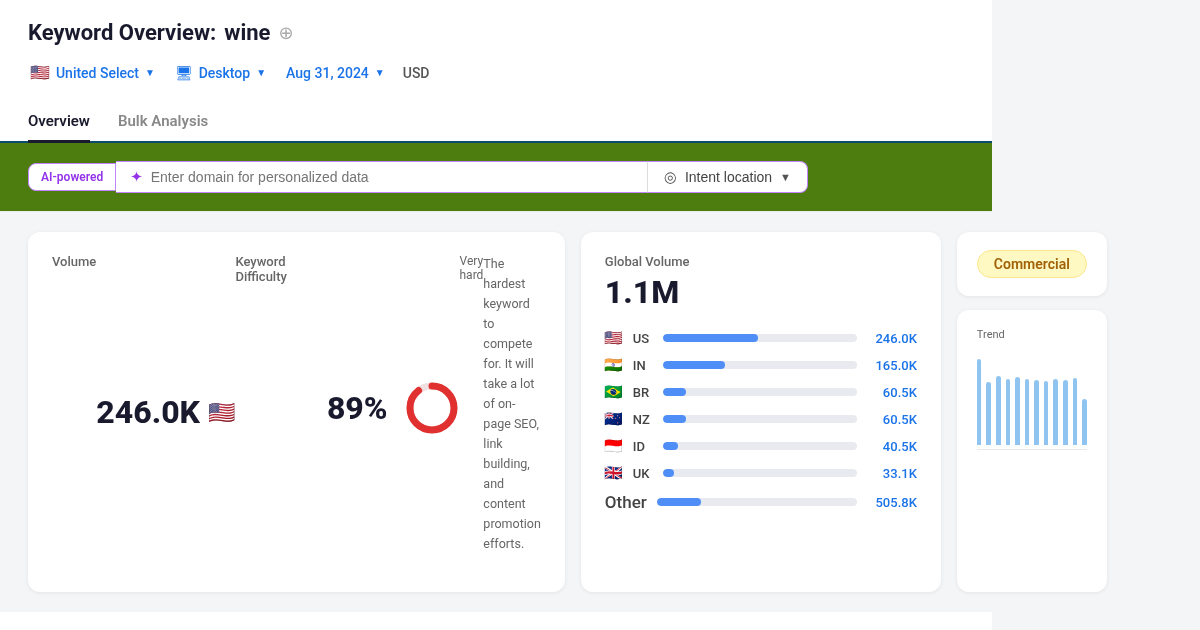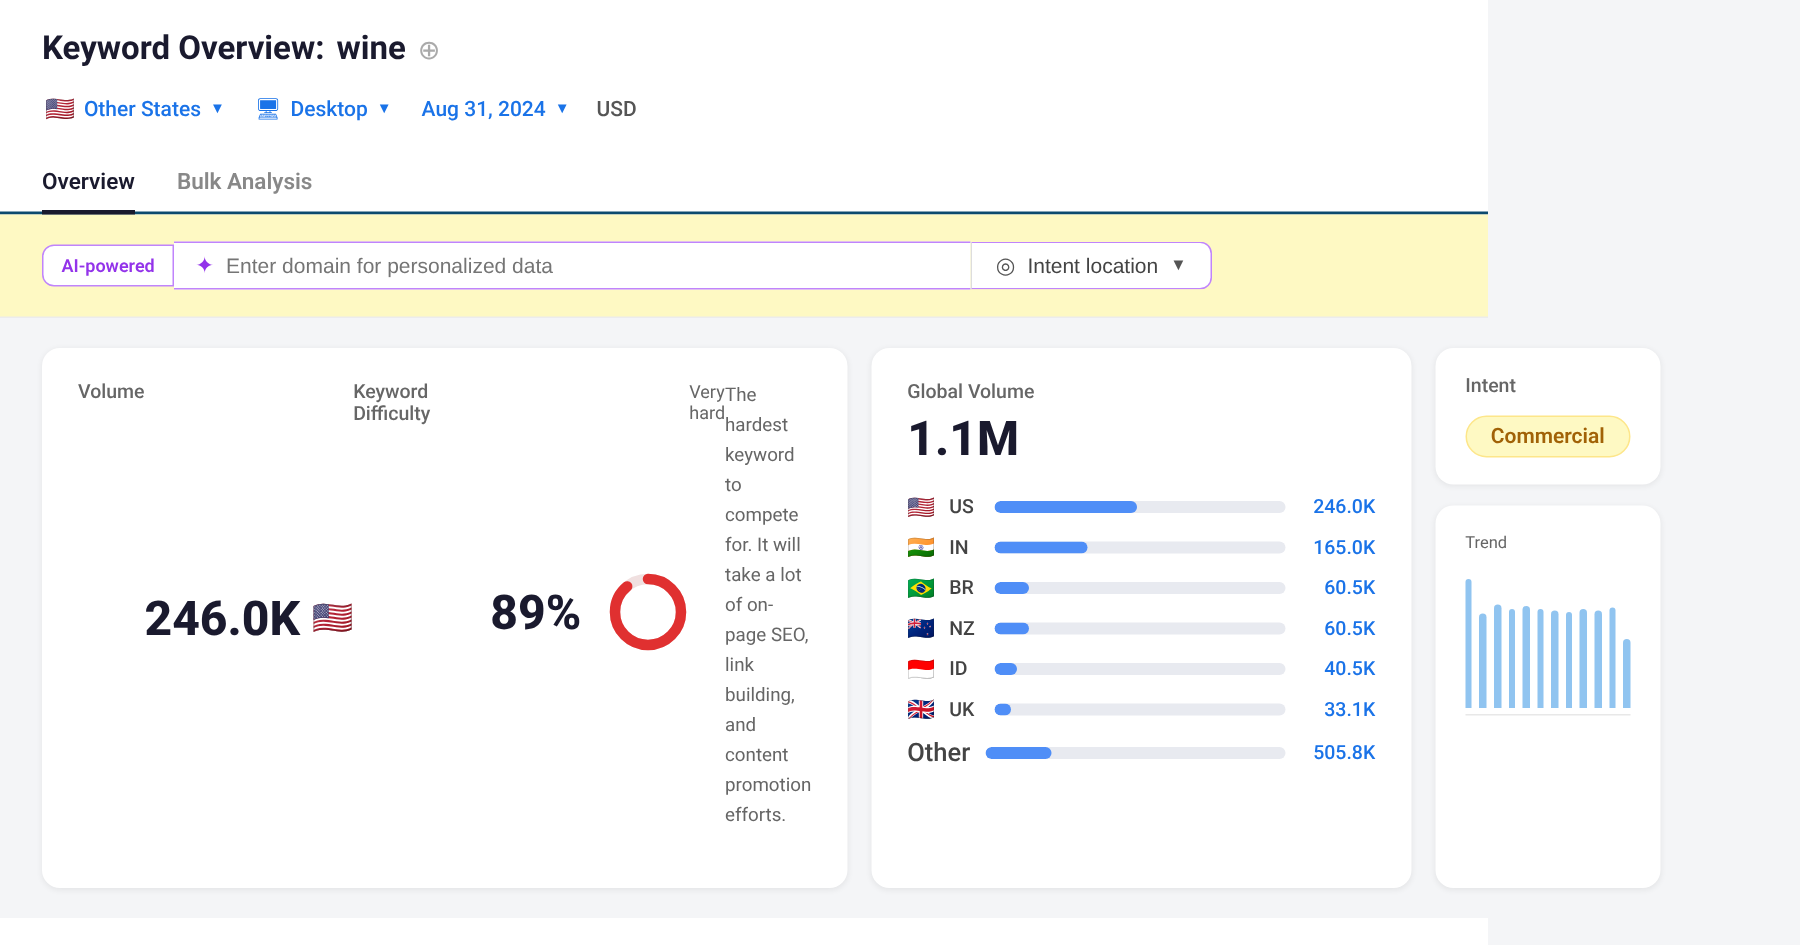--- a/index.html
+++ b/index.html
@@ -87,21 +87,21 @@
       cursor: pointer;
       border-bottom: 3px solid transparent;
       margin-bottom: -2px;
     }
     .tab.active {
       color: #1a1a2e;
       border-bottom: 3px solid #1a1a2e;
     }
     
     .ai-bar-section {
-      background: #fef9c3;
+      background: #4d7c0f;
       padding: 18px 28px;
       border-bottom: 1px solid #ececec;
     }
     .ai-bar {
       display: flex;
       align-items: center;
       gap: 0;
       max-width: 780px;
     }
     .ai-powered-badge {
@@ -369,21 +369,21 @@
 
   <div class="header">
     <div class="title-row">
       <span class="page-title">Keyword Overview:</span>
       <span class="keyword-name">wine</span>
       <span class="add-icon">⊕</span>
     </div>
     <div class="filters-row">
       <div class="filter-btn">
         <span class="flag">🇺🇸</span>
-        <span>Other States</span>
+        <span>United Select</span>
         <span class="chevron">▼</span>
       </div>
       <div class="filter-btn">
         <span style="font-size:14px;">🖥</span>
         <span>Desktop</span>
         <span class="chevron">▼</span>
       </div>
       <div class="filter-btn">
         <span>Aug 31, 2024</span>
         <span class="chevron">▼</span>
@@ -497,21 +497,20 @@
         <div class="bar-bg">
           <div class="bar-fill" id="other-bar" style="width: 22%;"></div>
         </div>
         <span class="country-value">505.8K</span>
       </div>
     </div>
 
     <div class="card-right">
 
       <div class="card-right-intent">
-        <div class="intent-label">Intent</div>
         <span class="intent-badge">Commercial</span>
       </div>
 
       <div class="card-right-trend">
         <div class="trend-label">Trend</div>
         <div class="trend-chart" id="trend-chart">
             <div class="bar-col" style="height: 86px; background: rgb(144, 196, 240); border-radius: 4px 4px 0px 0px;"></div>
             <div class="bar-col" style="height: 62.7294px; background: rgb(144, 196, 240); border-radius: 4px 4px 0px 0px;"></div>
             <div class="bar-col" style="height: 68.8px; background: rgb(144, 196, 240); border-radius: 4px 4px 0px 0px;"></div>
             <div class="bar-col" style="height: 65.7647px; background: rgb(144, 196, 240); border-radius: 4px 4px 0px 0px;"></div>

